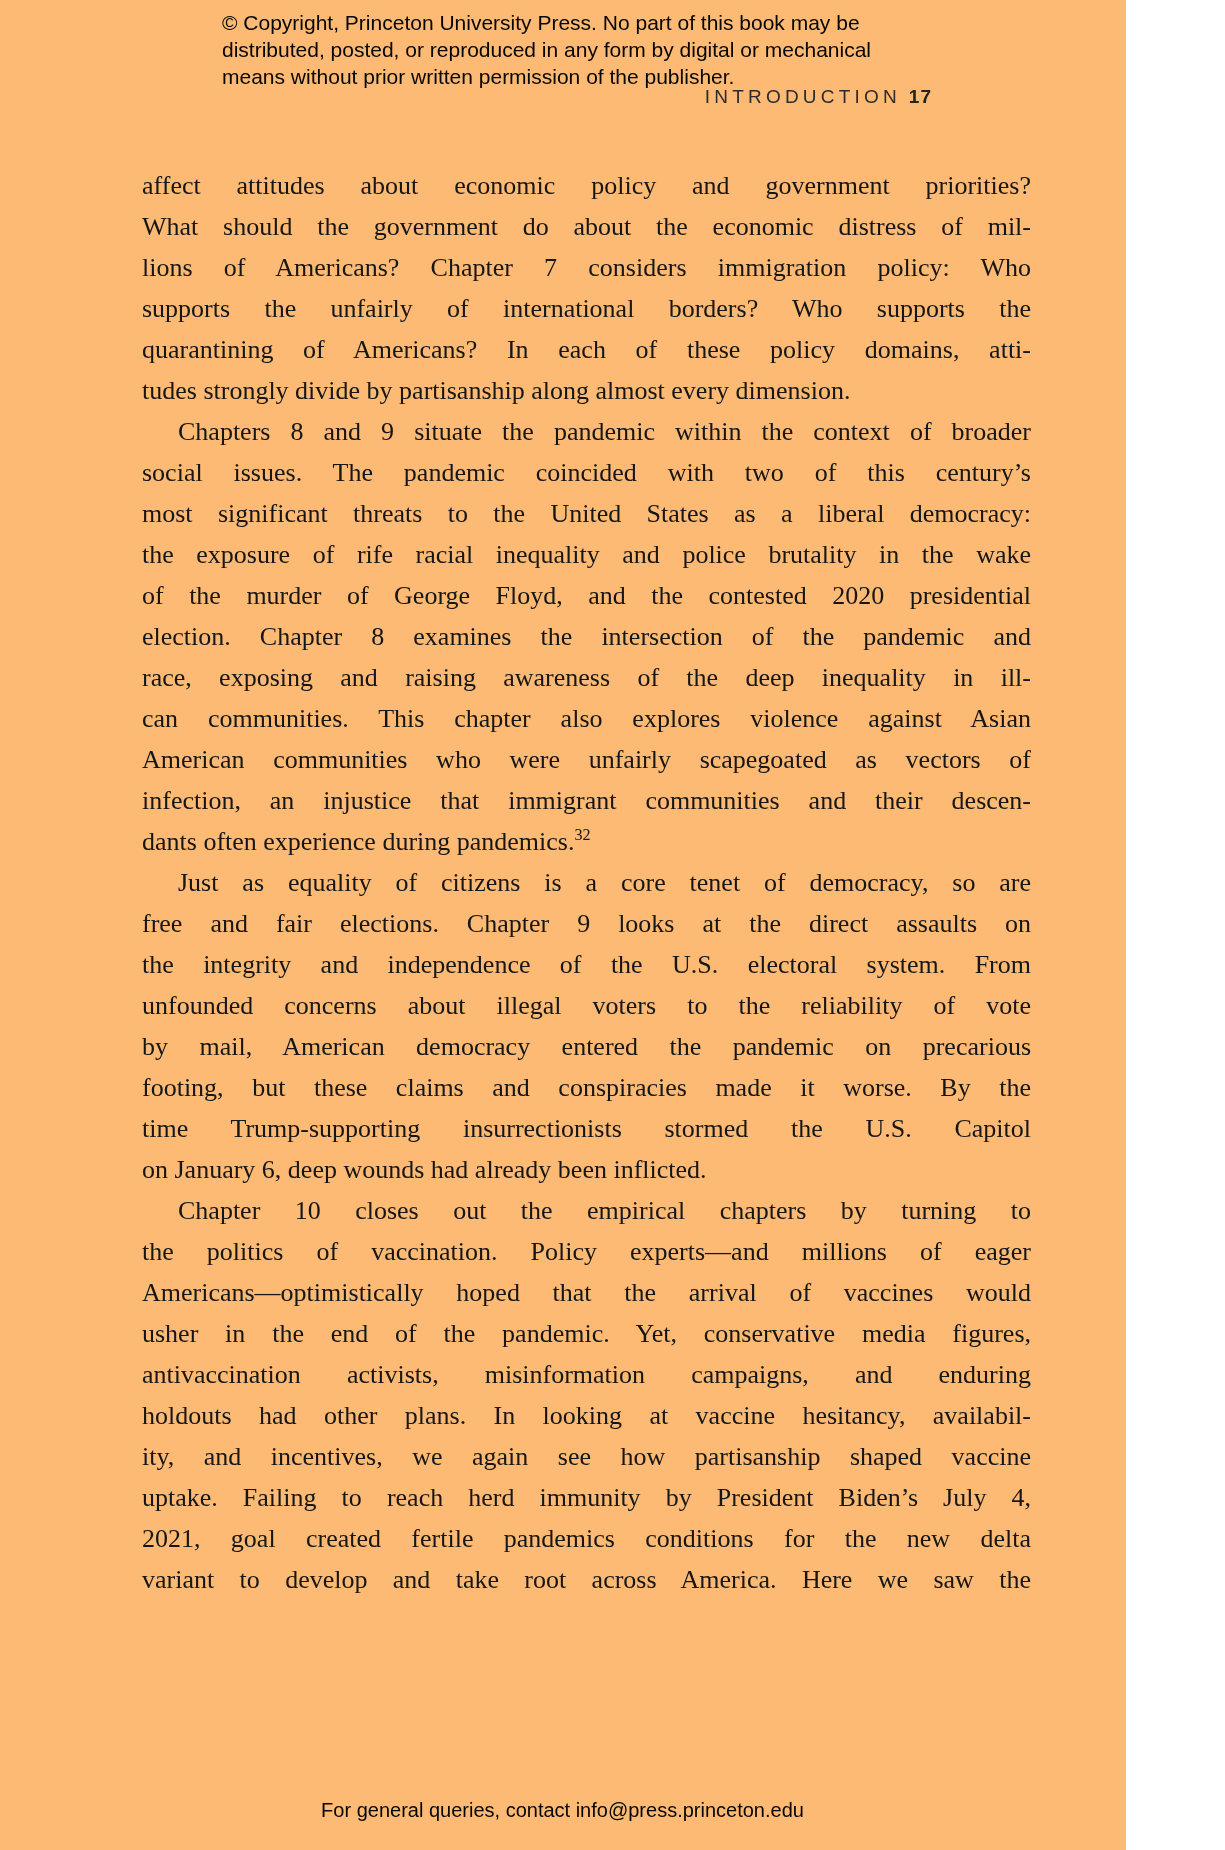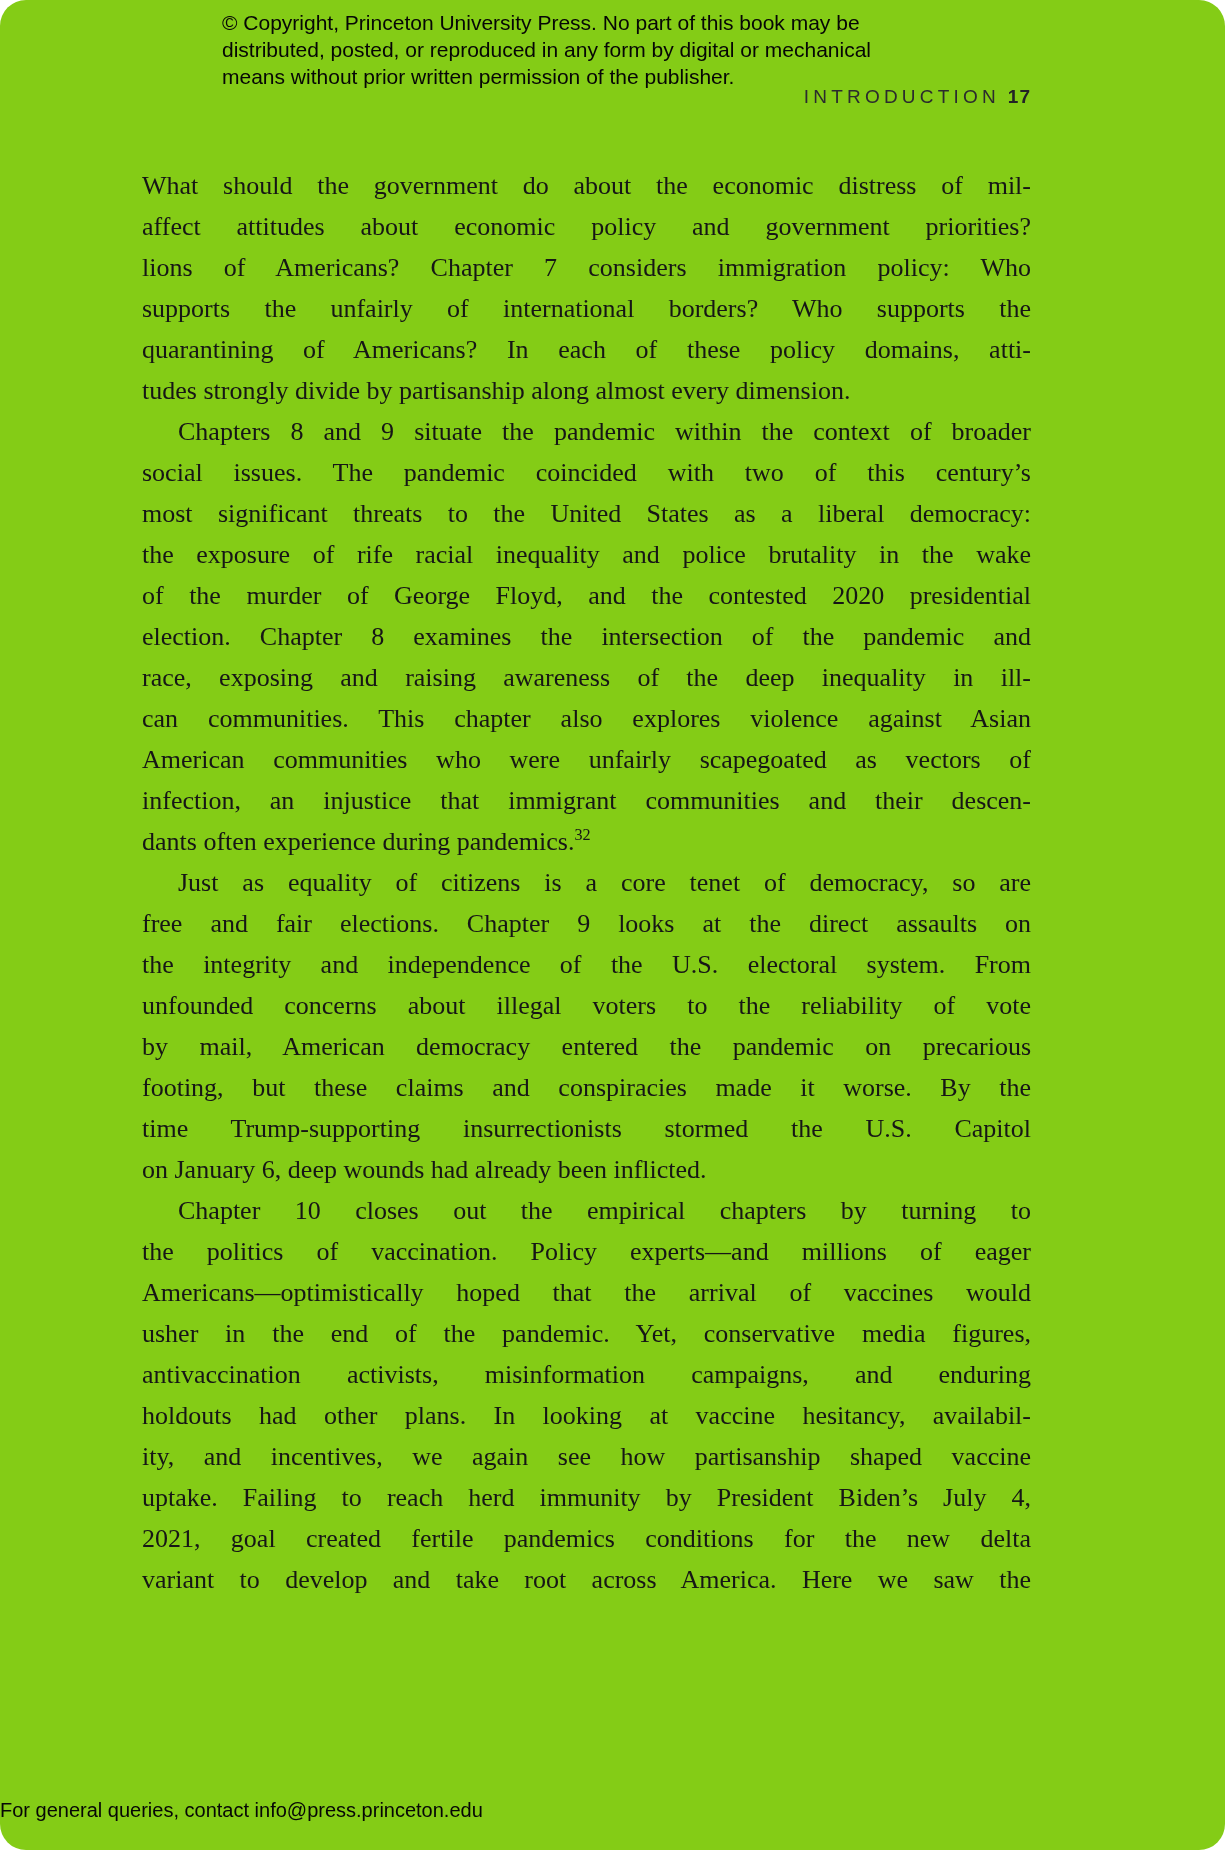--- a/index.html
+++ b/index.html
@@ -1,22 +1,21 @@
 <!DOCTYPE html>
 <html><head>
 <meta charset="utf-8">
 <style>
   html, body { margin: 0; padding: 0; background: #ffffff; }
   .page {
     position: relative;
-    width: 1225px;
+    width: 1126px;
     height: 1850px;
-    background: #84cc16;
+    background: #fdba74;
     overflow: hidden;
-    border-radius: 26px;
   }
   .copyright {
     position: absolute;
     left: 222px;
     top: 9px;
     font-family: "Liberation Sans", sans-serif;
     font-size: 21px;
     line-height: 27px;
     color: #060606;
   }
@@ -55,21 +54,21 @@
   sup {
     font-size: 0.62em;
     line-height: 0;
     vertical-align: super;
   }
   .footer {
     position: absolute;
     top: 1799px;
     left: 0;
     width: 1125px;
-    text-align: left;
+    text-align: center;
     font-family: "Liberation Sans", sans-serif;
     font-size: 20px;
     color: #060606;
   }
 </style>
 </head>
 <body>
 
 <div class="page">
 
@@ -78,22 +77,22 @@
     <div>distributed, posted, or reproduced in any form by digital or mechanical</div>
     <div>means without prior written permission of the publisher.</div>
   </div>
 
   <div class="running-head">
     <span>INTRODUCTION</span><span class="pagenum">17</span>
   </div>
 
   <div class="body-text">
       <div>
+        <div class="line">affect attitudes about economic policy and government priorities?</div>
         <div class="line">What should the government do about the economic distress of mil-</div>
-        <div class="line">affect attitudes about economic policy and government priorities?</div>
         <div class="line">lions of Americans? Chapter 7 considers immigration policy: Who</div>
         <div class="line">supports the unfairly of international borders? Who supports the</div>
         <div class="line">quarantining of Americans? In each of these policy domains, atti-</div>
         <div class="line endline">tudes strongly divide by partisanship along almost every dimension.</div>
       </div>
       <div>
         <div class="line indent">Chapters 8 and 9 situate the pandemic within the context of broader</div>
         <div class="line">social issues. The pandemic coincided with two of this century’s</div>
         <div class="line">most significant threats to the United States as a liberal democracy:</div>
         <div class="line">the exposure of rife racial inequality and police brutality in the wake</div>

